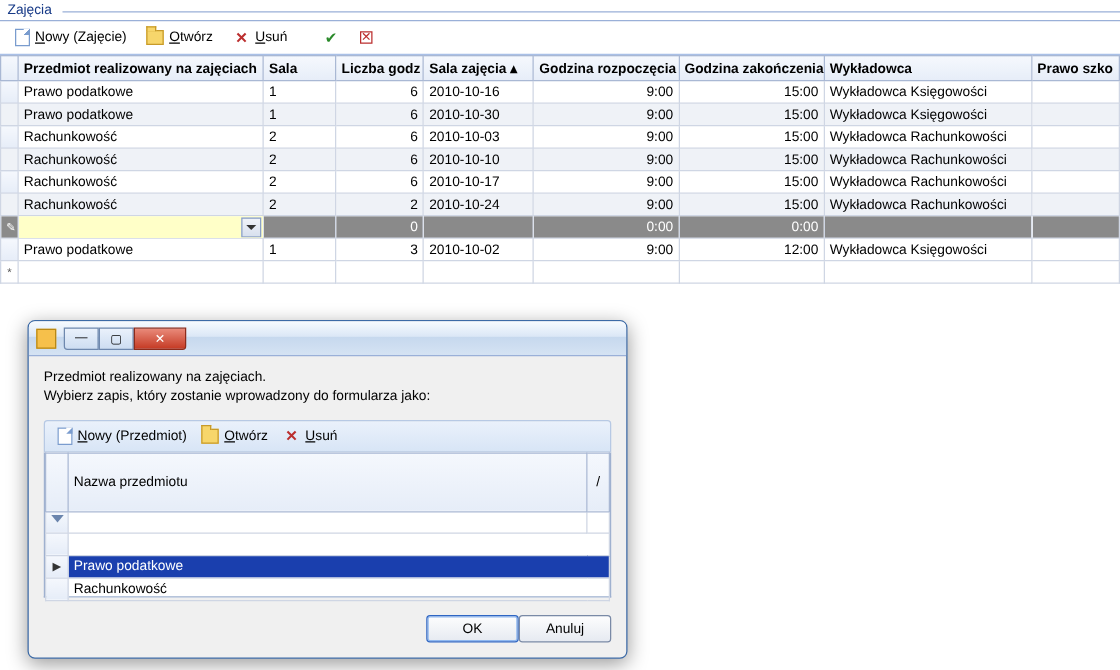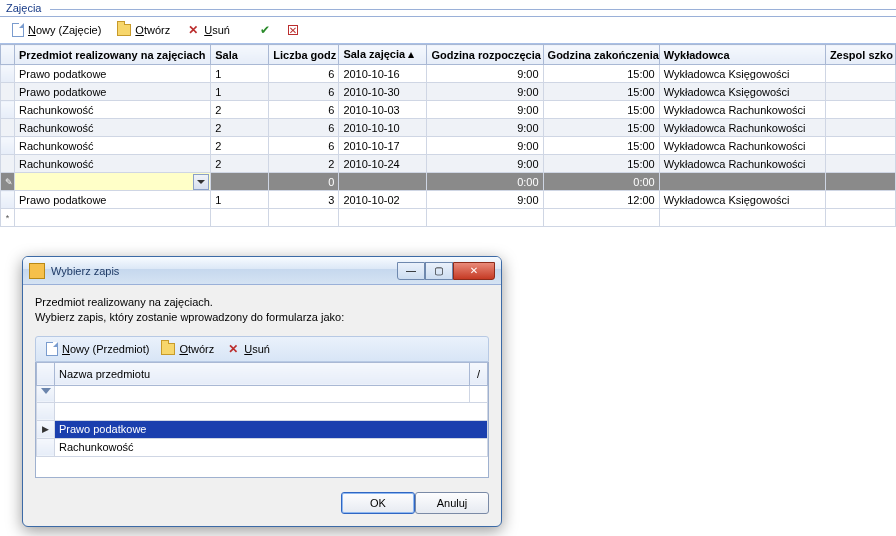--- a/index.html
+++ b/index.html
@@ -227,21 +227,21 @@
     height: 116px;
   }
   .dlg-grid {
     width: 100%;
     border-collapse: collapse;
     table-layout: fixed;
   }
   .dlg-grid th {
     background: linear-gradient(#f5f8fd, #e6edf8);
     border: 1px solid #a9b8d4;
-    padding: 5px 4px;
+    padding: 17px 4px;
     text-align: left;
     font-weight: normal;
     height: 16px;
   }
   .dlg-grid td {
     border: 1px solid #cfd6e4;
     padding: 2px 4px;
     height: 18px;
   }
   .dlg-grid tr.filter td { height: 14px; }
@@ -330,21 +330,21 @@
   <thead>
     <tr>
       <th class="row-handle"></th>
       <th>Przedmiot realizowany na zajęciach</th>
       <th>Sala</th>
       <th>Liczba godz</th>
       <th>Sala zajęcia ▴</th>
       <th>Godzina rozpoczęcia</th>
       <th>Godzina zakończenia</th>
       <th>Wykładowca</th>
-      <th>Zespol szko</th>
+      <th>Prawo szko</th>
     </tr>
   </thead>
   <tbody id="grid-body">
       <tr>
         <td class="row-handle"></td>
         <td>Prawo podatkowe</td>
         <td>1</td>
         <td class="num">6</td>
         <td>2010-10-16</td>
         <td class="num">9:00</td>
@@ -441,21 +441,20 @@
         <td></td>
         <td></td>
         <td></td>
       </tr>
     </tbody>
 </table>
 
 <div class="dialog">
   <div class="dlg-titlebar">
     <span class="dlg-appicon"></span>
-    <span class="dlg-title">Wybierz zapis</span>
     <div class="win-btns">
       <div class="win-btn min">—</div>
       <div class="win-btn">▢</div>
       <div class="win-btn close">✕</div>
     </div>
   </div>
   <div class="dlg-body">
     <div class="dlg-text">
       <div>Przedmiot realizowany na zajęciach.</div>
       <div>Wybierz zapis, który zostanie wprowadzony do formularza jako:</div>

